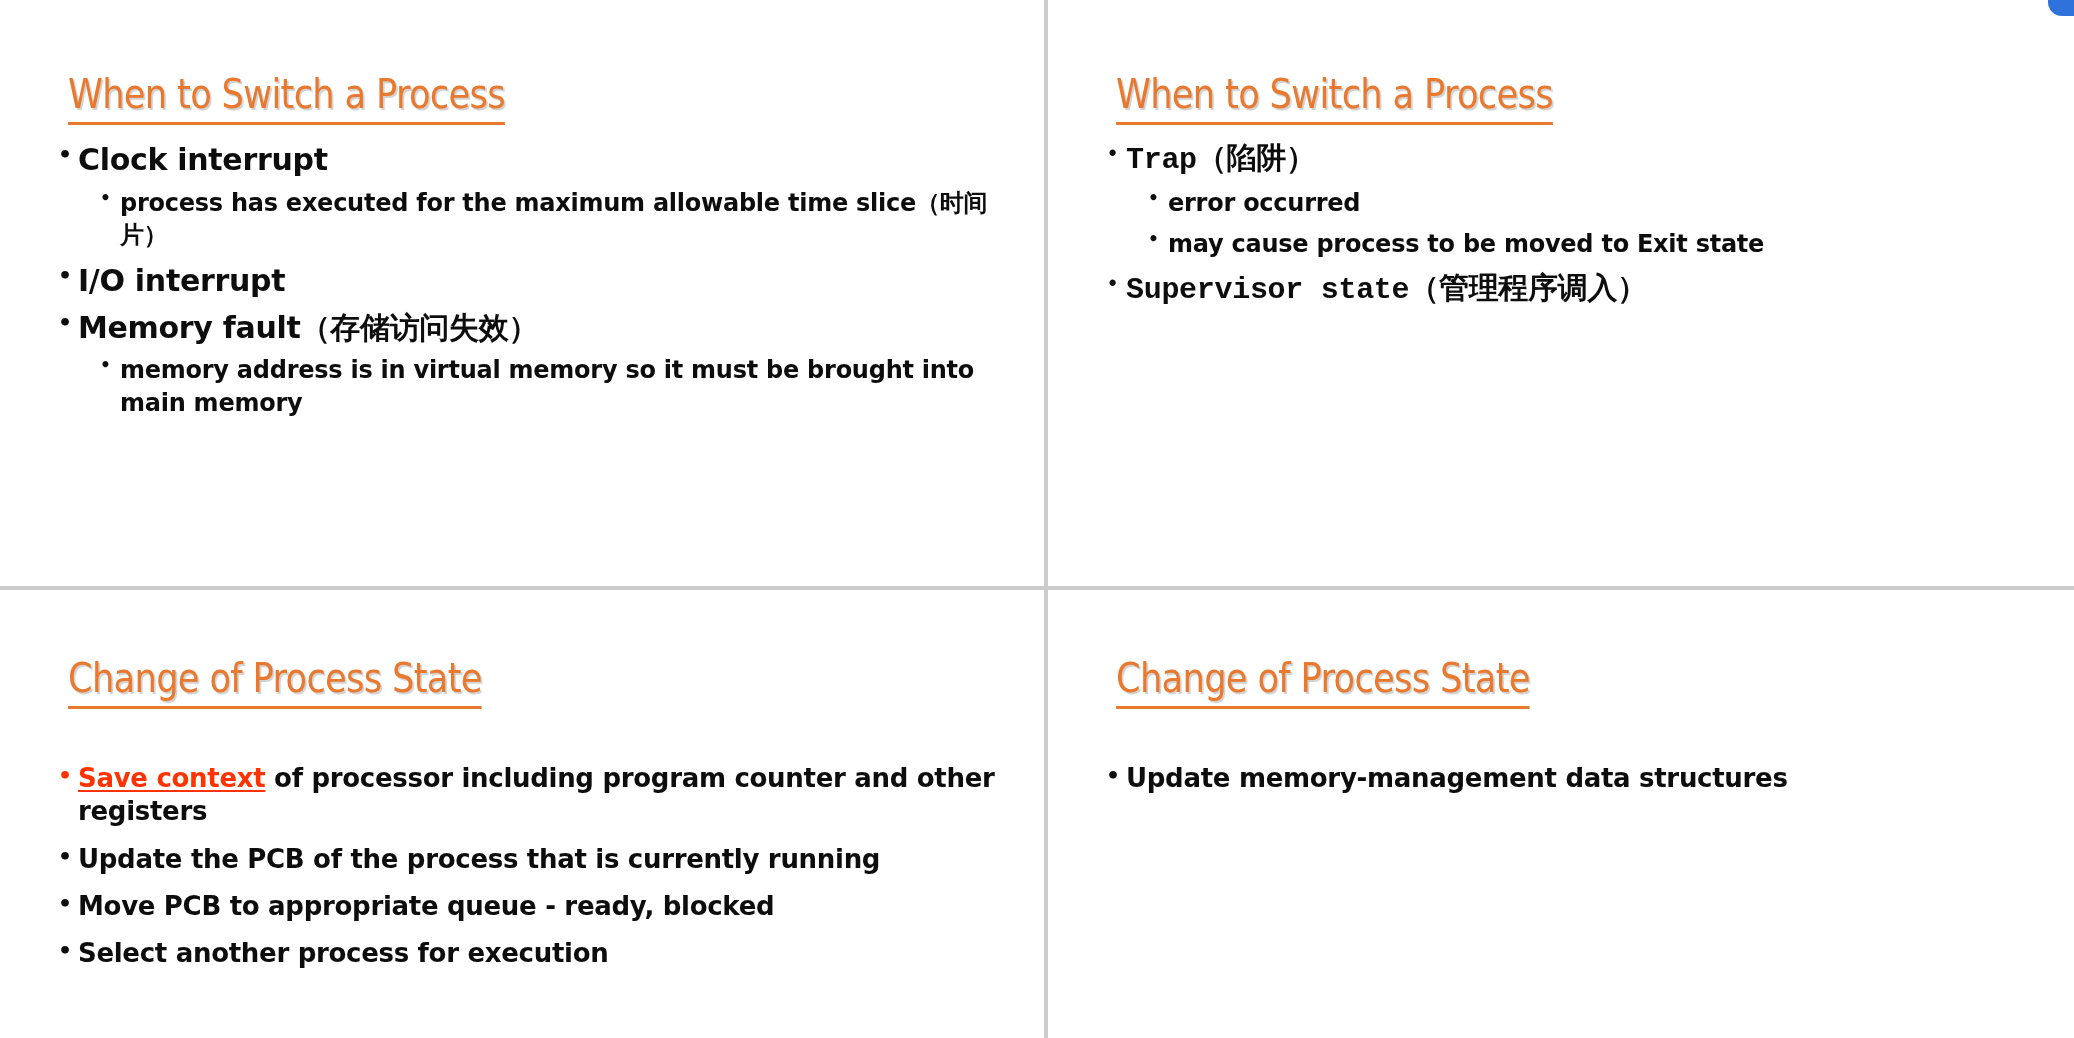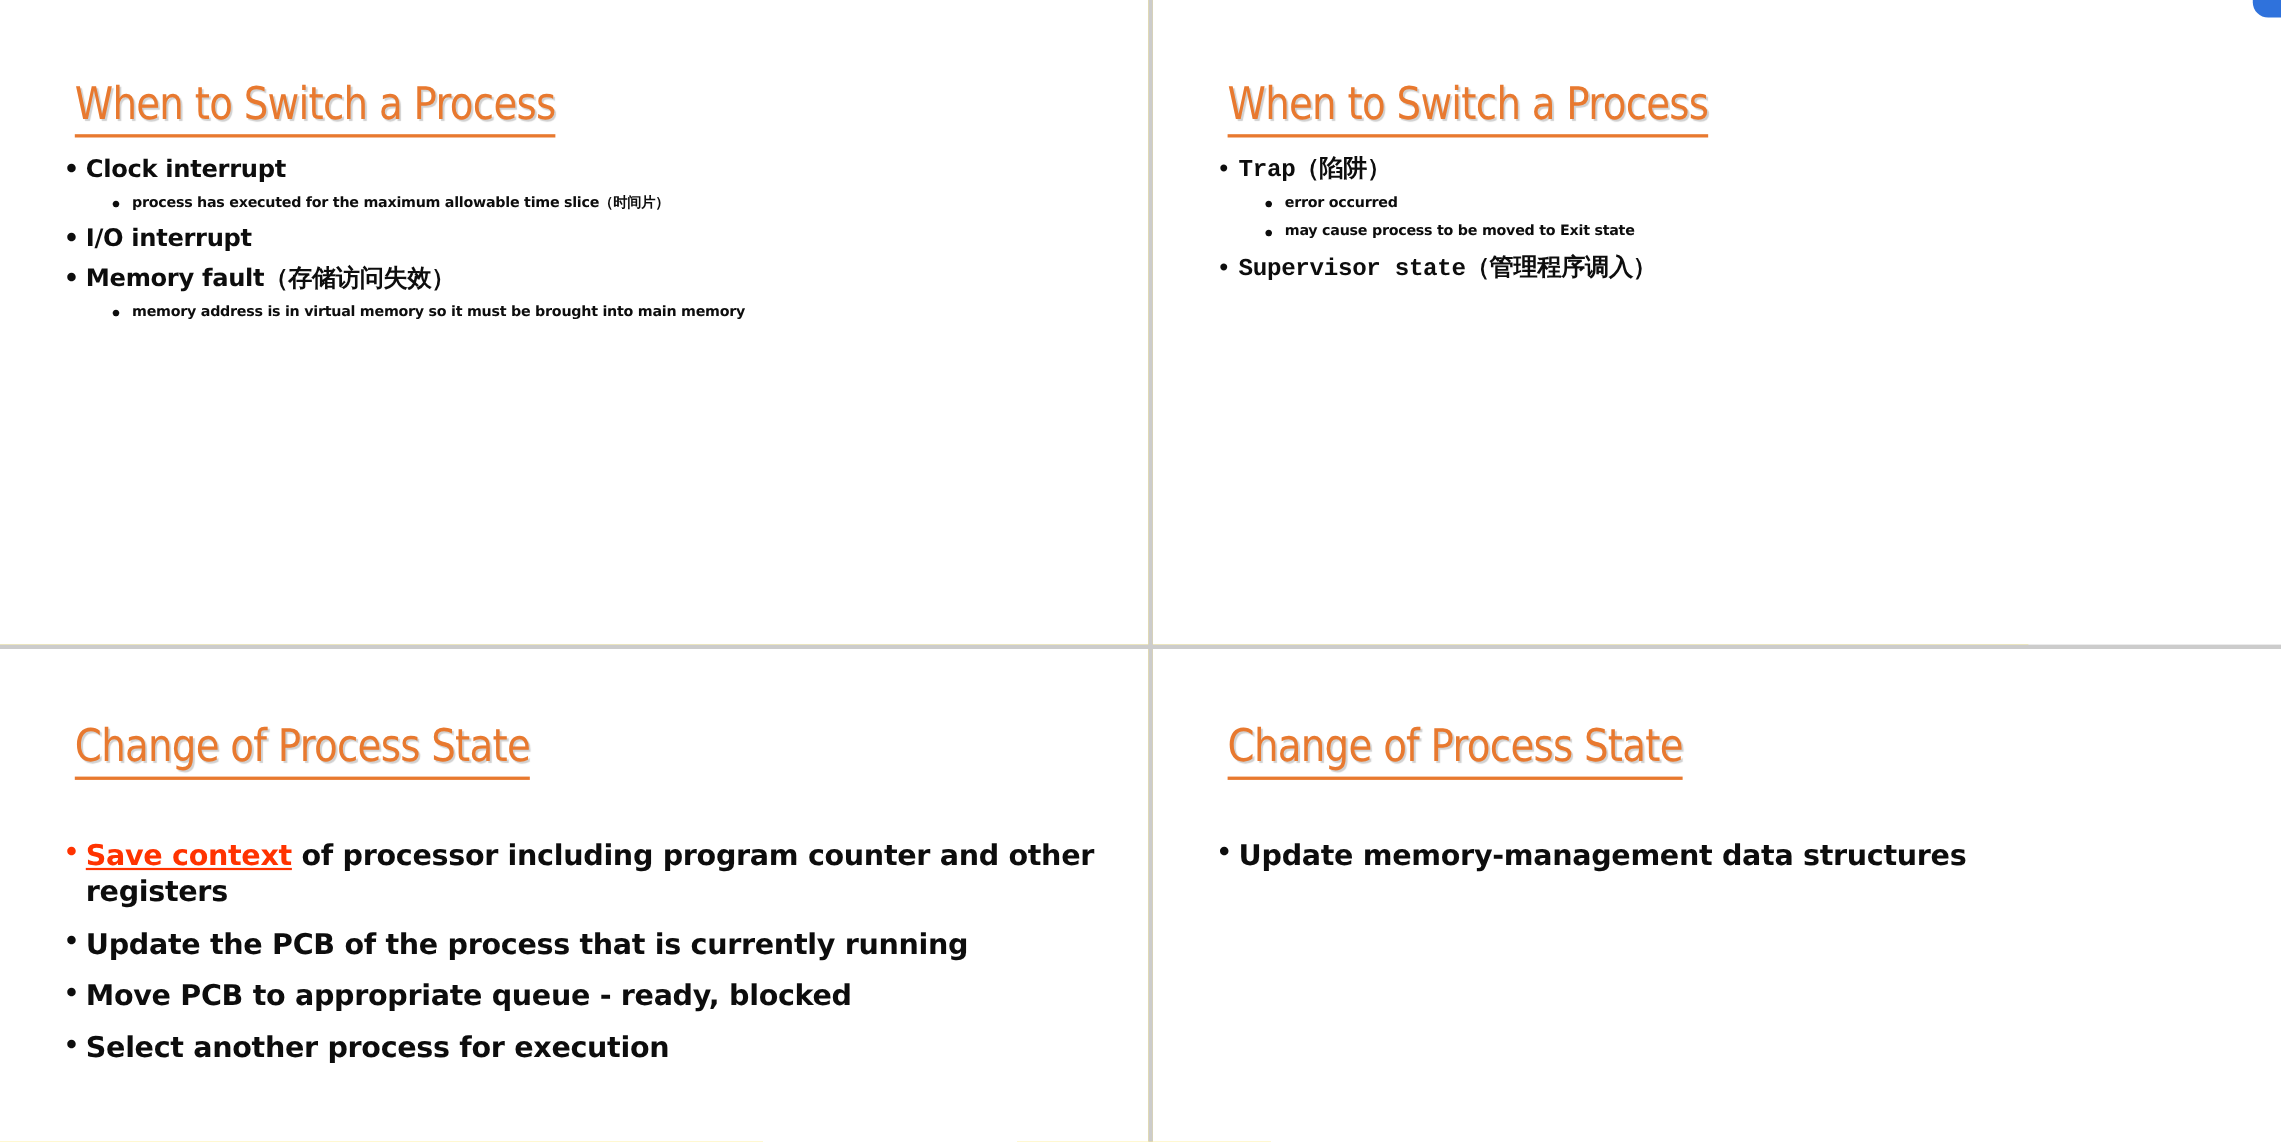--- a/index.html
+++ b/index.html
@@ -12,21 +12,21 @@
     height: 1038px;
     overflow: hidden;
     font-family: "Liberation Sans", "DejaVu Sans", sans-serif;
     -webkit-font-smoothing: antialiased;
   }
 
   #slide-grid {
     position: relative;
     width: 1844px;
     height: 1038px;
-    background: #fde047;
+    background: #7dd3fc;
   }
 
   
   .divider-v {
     position: absolute;
     left: 1044px;
     top: 0;
     width: 4px;
     height: 1038px;
     background: #cccccc;
@@ -92,27 +92,27 @@
 
   li.l1, li.l2 {
     position: relative;
     color: #0d0d0d;
     font-family: "DejaVu Sans", "Liberation Sans", sans-serif;
     font-weight: bold;
     text-indent: 0;
     padding-left: 20px;
   }
   li.l1 {
-    font-size: 22px;
+    font-size: 30px;
     line-height: 1.35;
     margin: 0 0 7px 0;
     letter-spacing: -0.3px;
   }
   li.l2 {
-    font-size: 13px;
+    font-size: 24px;
     line-height: 1.35;
     margin: 0 0 4px 0;
     letter-spacing: -0.25px;
   }
   
   li.l1::before, li.l2::before {
     content: "\2022";
     position: absolute;
     left: 0;
     top: 0;

